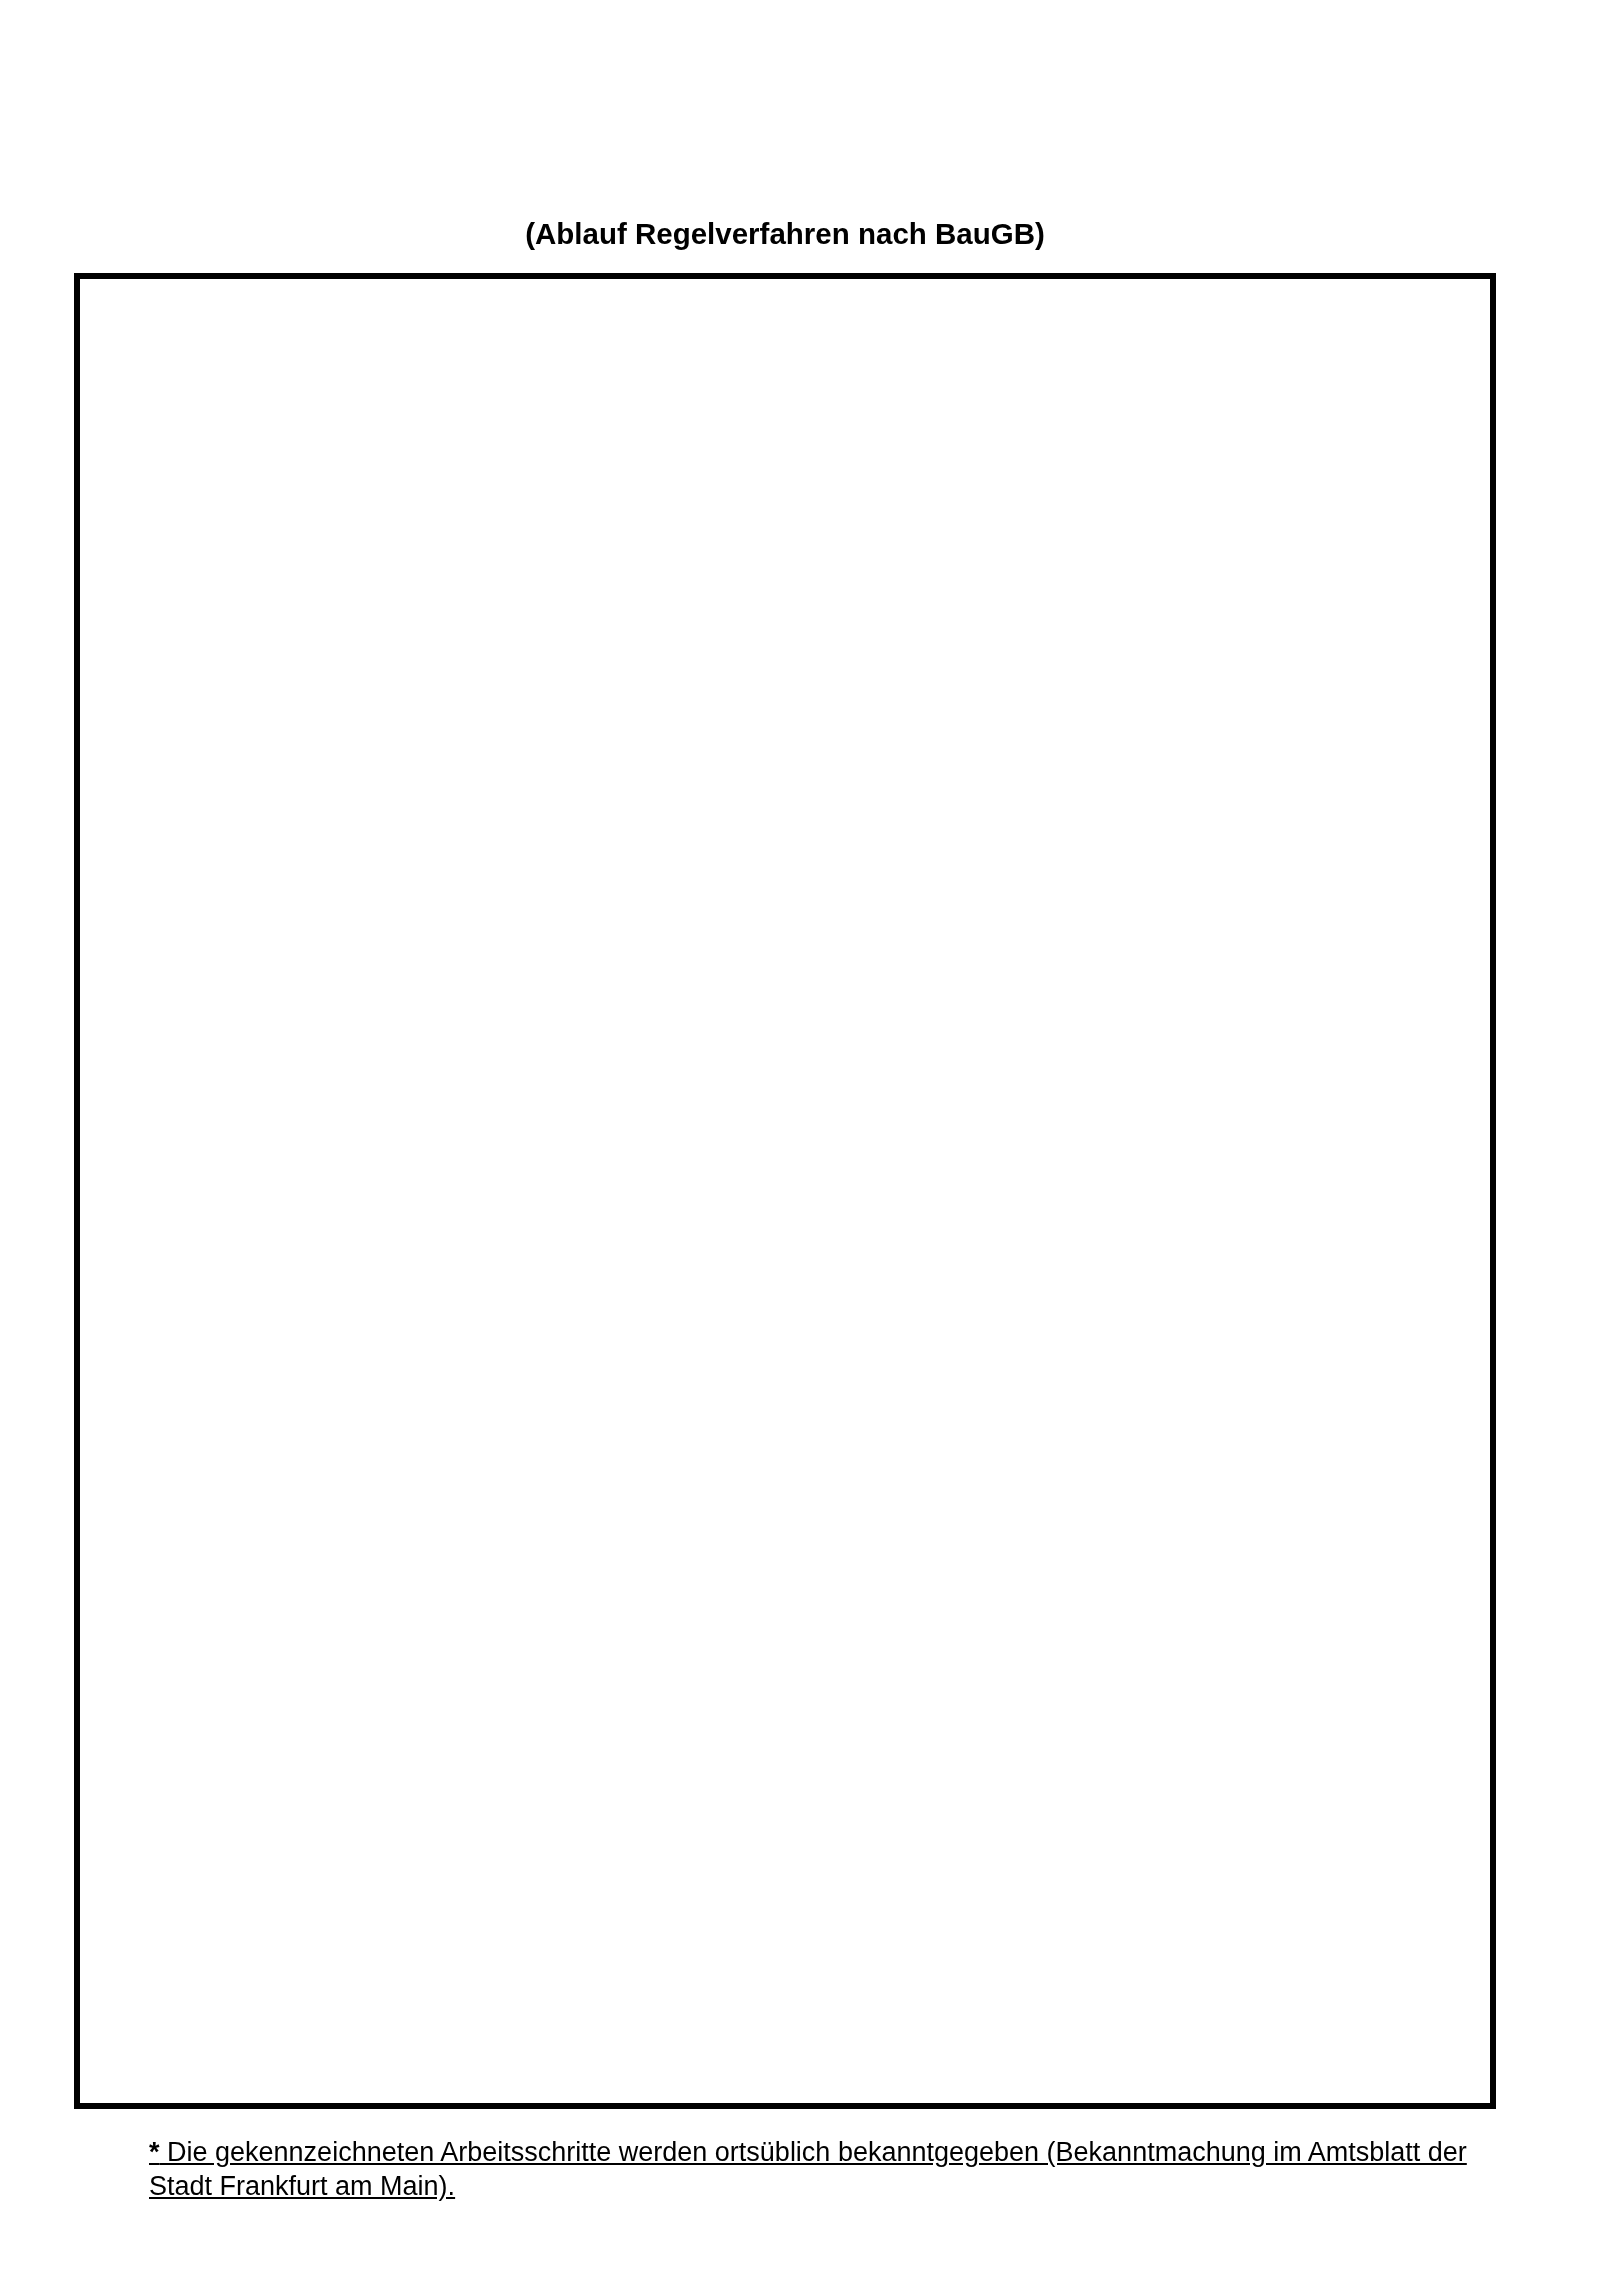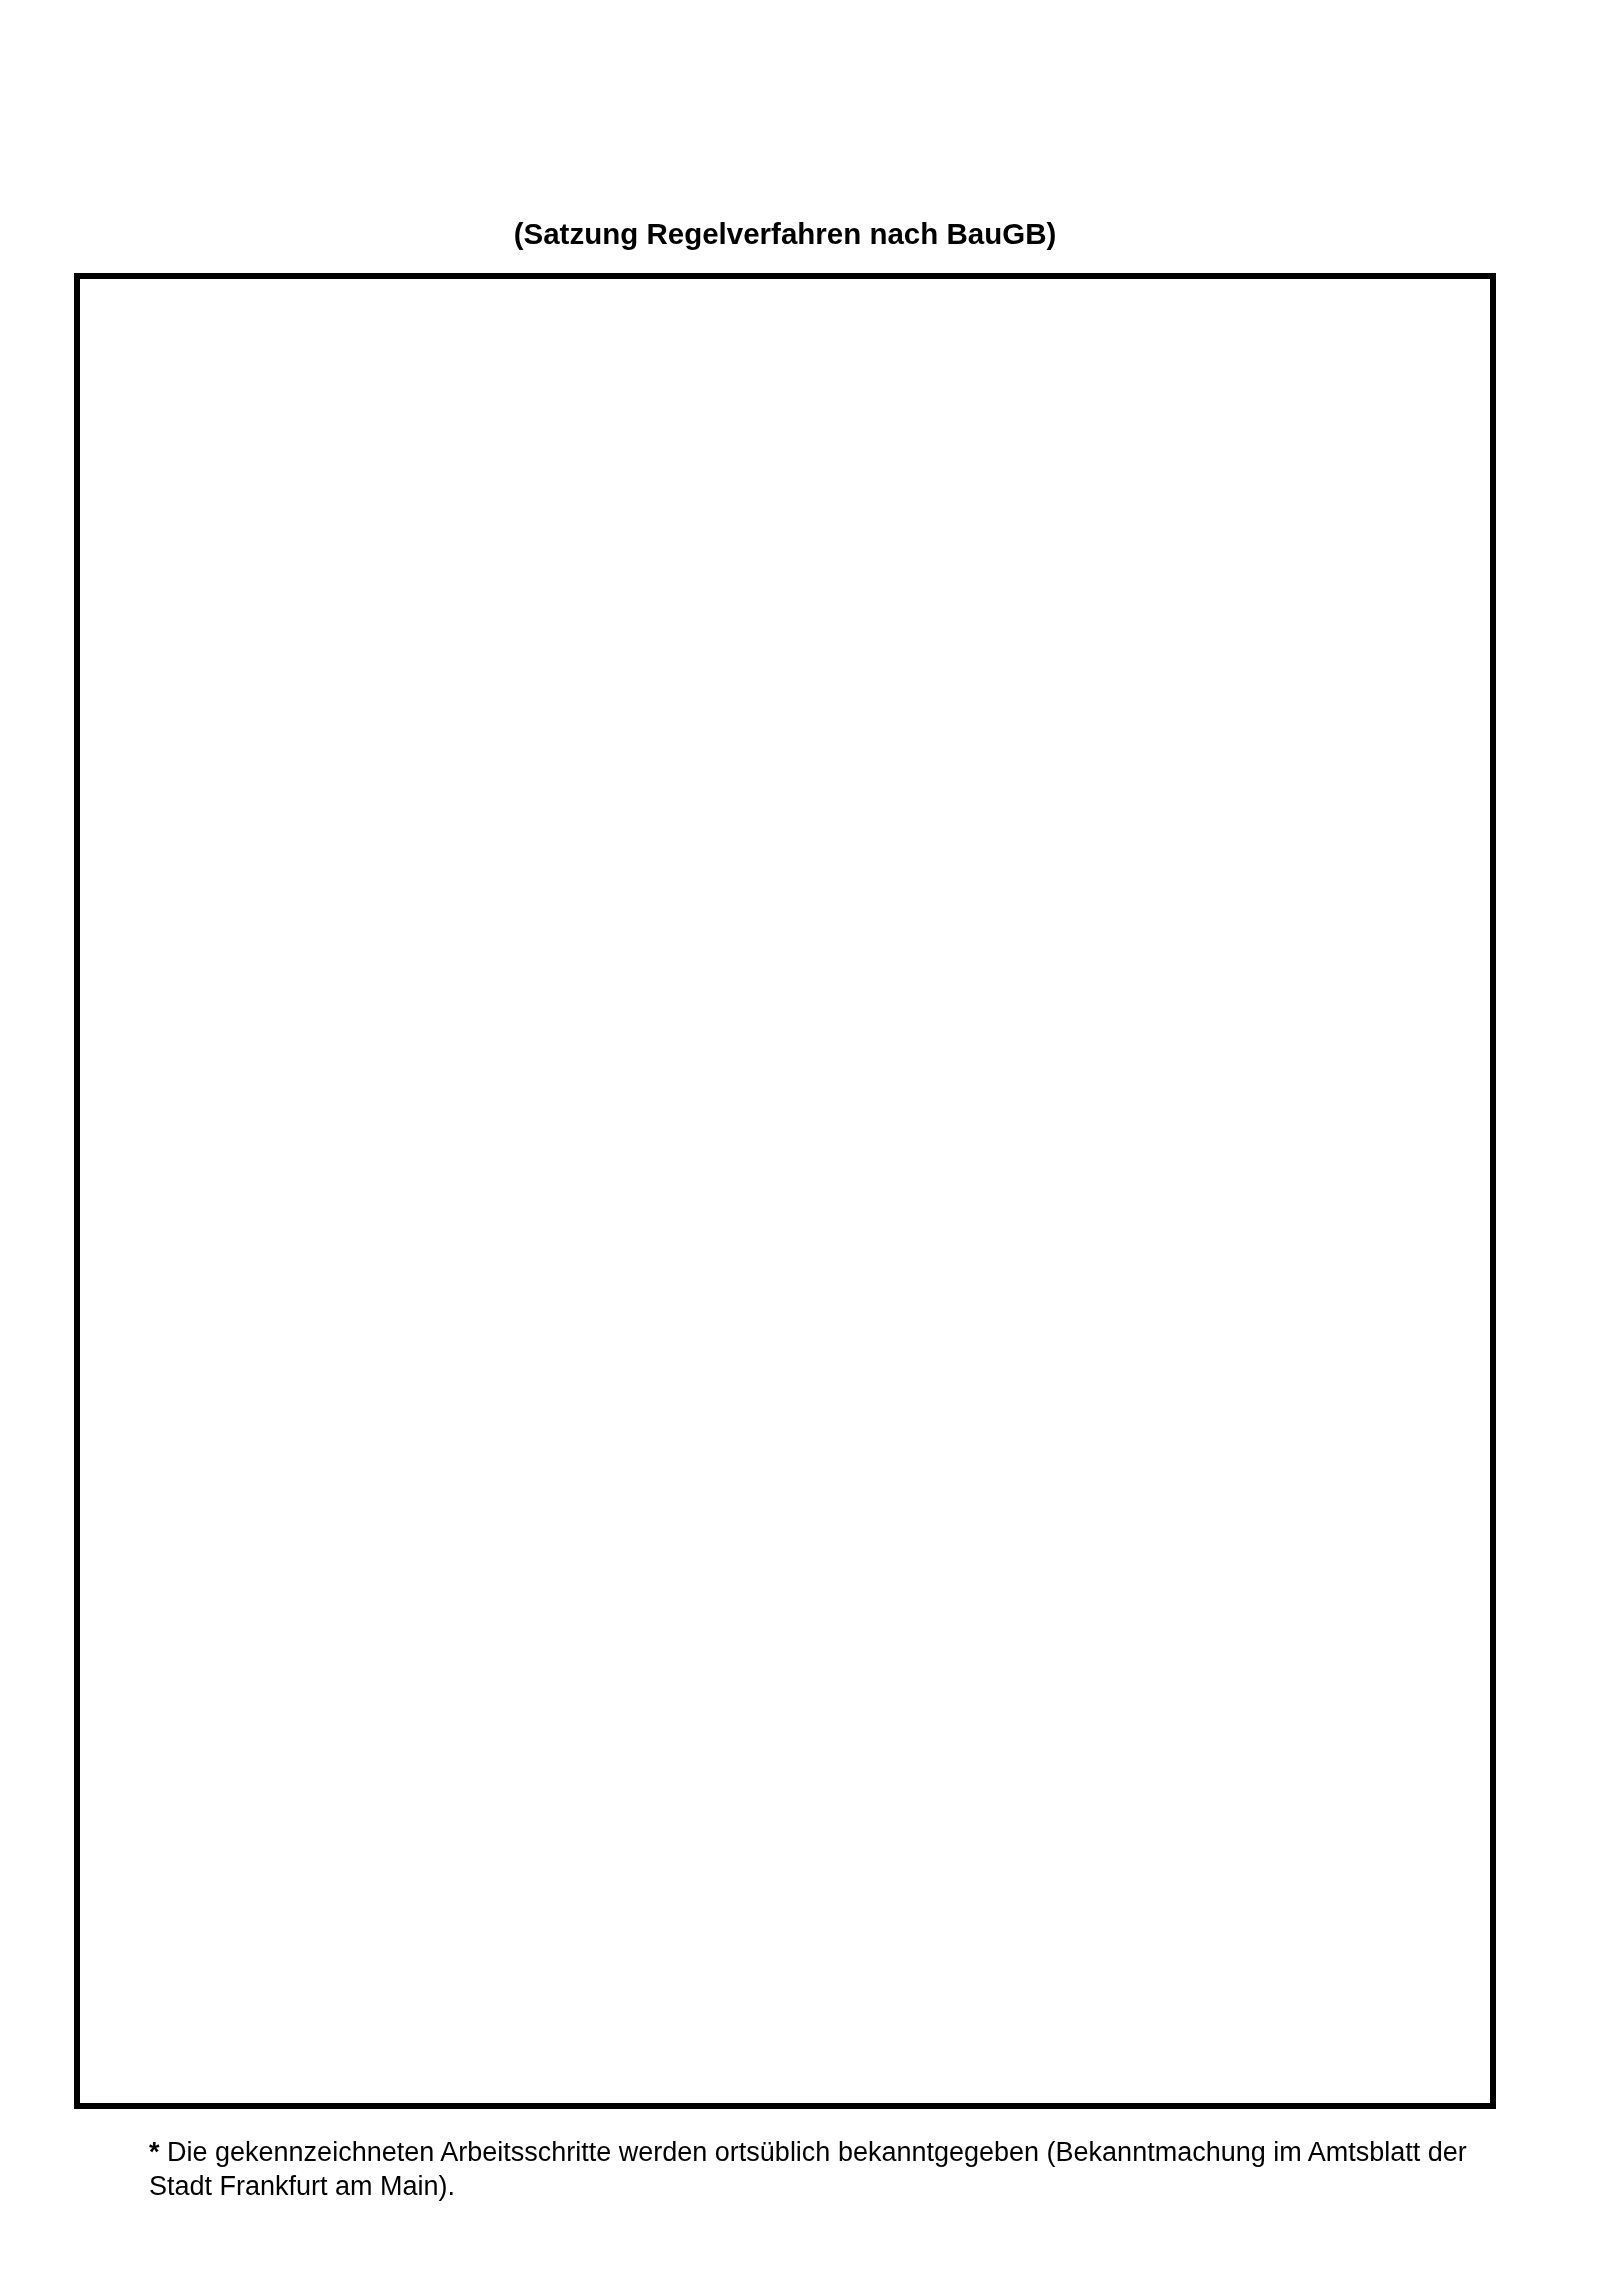--- a/index.html
+++ b/index.html
@@ -22,28 +22,28 @@
         display:flex;flex-direction:column;align-items:center;justify-content:center;
         font-size:25px;line-height:30px;text-align:center;padding:0 3.9px;}
   .fbox .b{font-weight:bold;}
   .tri{width:0;height:0;border-left:41px solid transparent;border-right:41px solid transparent;}
   .ann{left:1096px;font-size:27px;white-space:nowrap;}
   .side-note{left:151px;top:1229px;width:334px;text-align:center;
              font-size:27.5px;line-height:37px;}
   .conn{background:#000;}
   .conn-head{width:0;height:0;border-top:13px solid transparent;border-bottom:13px solid transparent;
              border-left:23.6px solid #000;}
-  .footnote{left:149px;top:2135px;width:1368px;font-size:27px;line-height:34px;}
+  .footnote{left:149px;top:2135px;width:1368px;font-size:27px;line-height:34px;text-decoration:underline;}
   .footnote .fn-marker{font-weight:bold;}
 </style>
 </head>
 <body>
 
 <div class="page">
-  <div class="abs subtitle">(Satzung Regelverfahren nach BauGB)</div>
+  <div class="abs subtitle">(Ablauf Regelverfahren nach BauGB)</div>
   <div id="diagram">
       <div class="abs band" style="top: 279px; left: 149px; width: 1340px; height: 333px; background: rgb(241, 241, 241);"></div>
       <div class="abs phase-label-wrap" style="top: 279px; height: 333px;">
         <span>Vorbereitung</span>
       </div>
       <div class="abs band" style="top: 612px; left: 149px; width: 1340px; height: 301px; background: rgb(227, 227, 227);"></div>
       <div class="abs phase-label-wrap" style="top: 612px; height: 301px;">
         <span>Vorentwurf</span>
       </div>
       <div class="abs band" style="top: 913px; left: 149px; width: 1340px; height: 573px; background: rgb(216, 216, 216);"></div>

